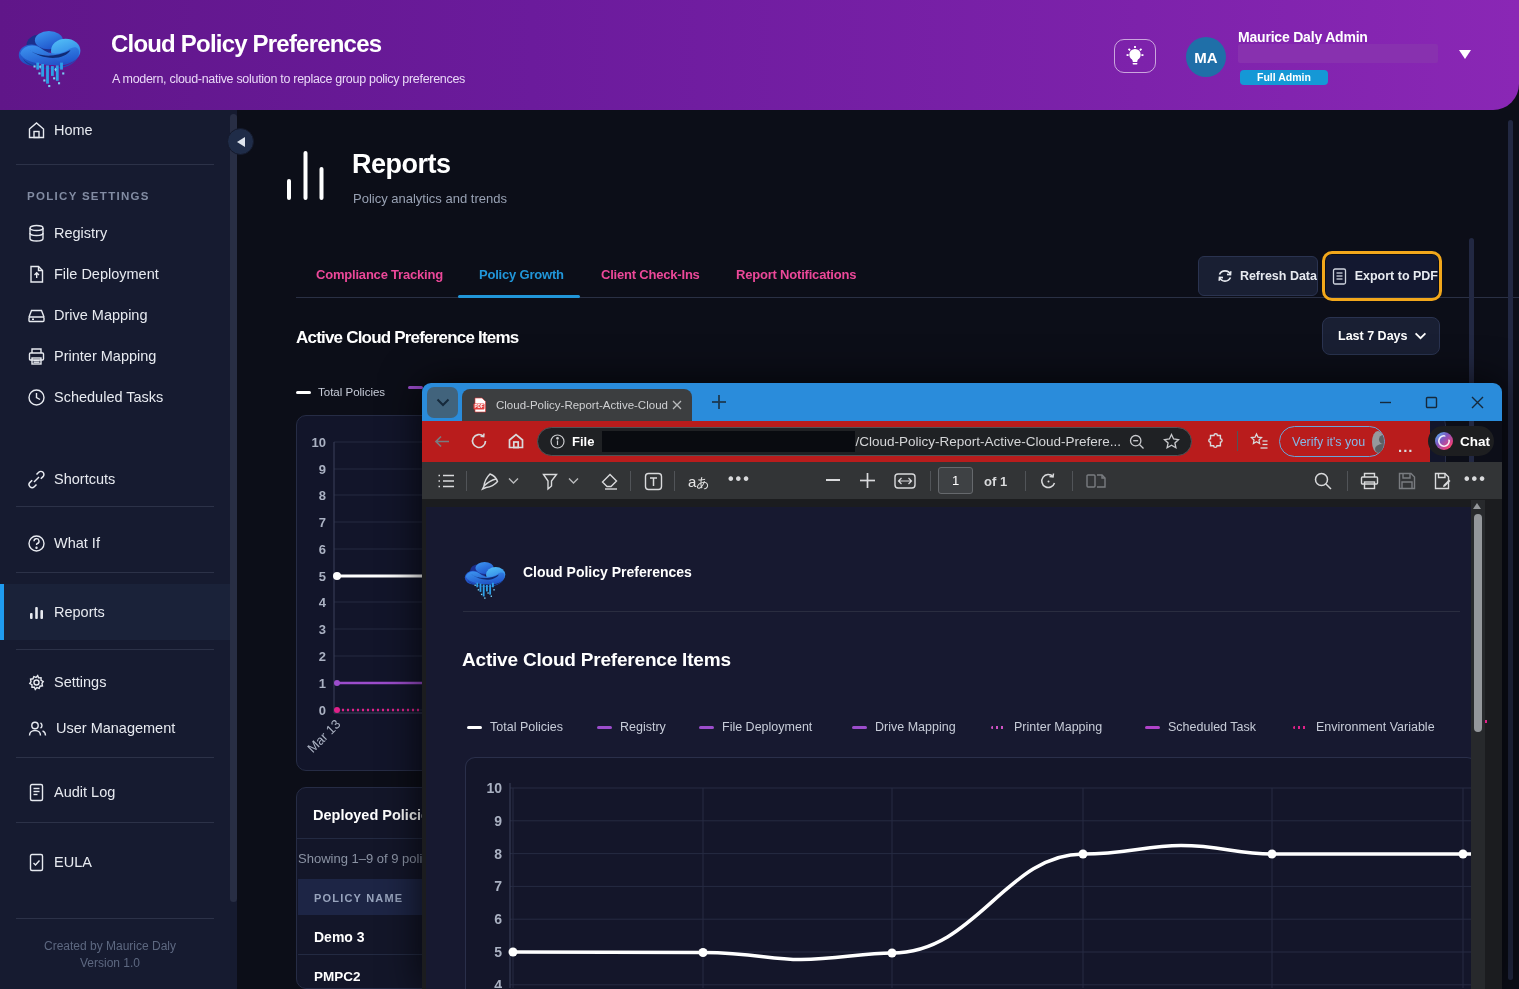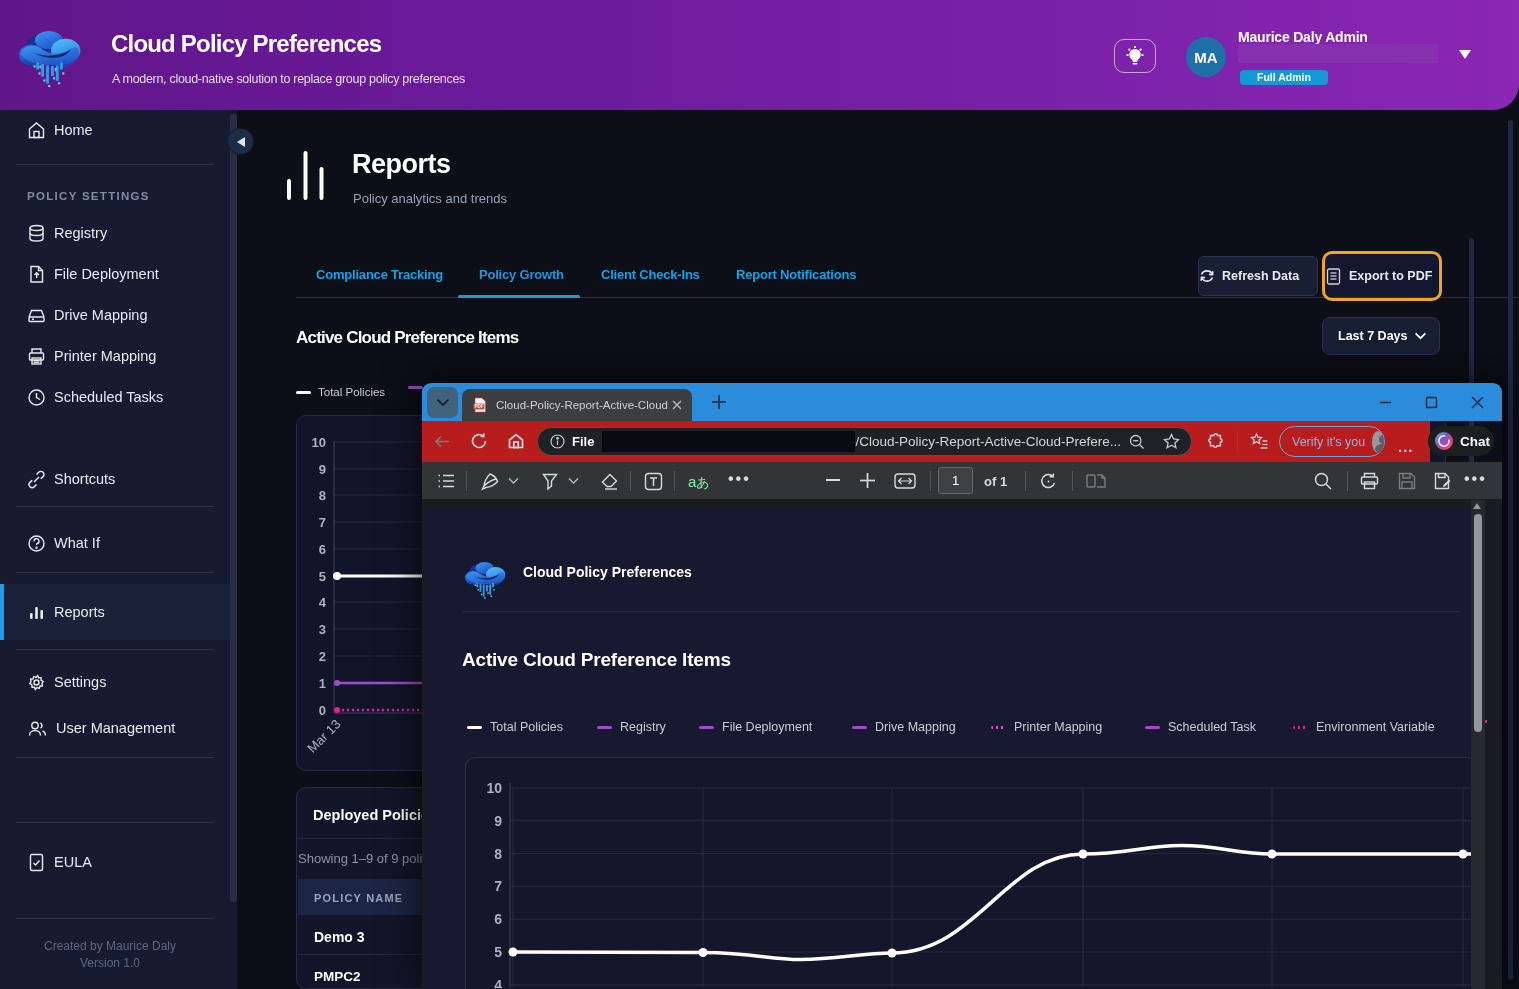--- a/index.html
+++ b/index.html
@@ -31,24 +31,24 @@
 .sb-foot { position:absolute; left:0; top:828px; width:220px; text-align:center; color:#5d6880; font-size:12px; line-height:17px; }
 .collapse-btn { position:absolute; left:227px; top:128px; width:27px; height:27px; border-radius:50%; background:#1f2c48; border:1px solid #151a2c; display:flex; align-items:center; justify-content:center; z-index:5; }
 .collapse-btn span { width:0; height:0; border-top:5px solid transparent; border-bottom:5px solid transparent; border-right:8px solid #dfe5ee; display:block; margin-right:-1px;}
 
 
 .main { position:absolute; left:237px; top:110px; width:1282px; height:879px; background:#0c0e18; }
 .m-icon { position:absolute; left:48px; top:40px; }
 .m-title { position:absolute; left:115px; top:39px; font-size:27px; font-weight:bold; color:#fff; letter-spacing:-0.5px; }
 .m-sub { position:absolute; left:116px; top:81px; font-size:13px; color:#98a1b3; }
 .tabs { position:absolute; left:59px; top:145px; width:1223px; height:43px; border-bottom:1px solid #2a3044; }
-.tab { position:absolute; top:12px; font-size:13px; font-weight:bold; color:#0ea5e9; letter-spacing:-0.2px; white-space:nowrap; }
+.tab { position:absolute; top:12px; font-size:13px; font-weight:bold; color:#ec4899; letter-spacing:-0.2px; white-space:nowrap; }
 .tab.active { color:#2196d9; }
 .tab-underline { position:absolute; left:221px; top:185px; width:122px; height:3px; background:#2196d9; border-radius:2px; }
-.btn { position:absolute; height:40px; background:#191f33; border:1px solid #2a3350; border-radius:6px; color:#e7eaf0; font-size:12.5px; font-weight:bold; display:flex; align-items:center; justify-content:flex-start; gap:7px; white-space:nowrap; }
+.btn { position:absolute; height:40px; background:#191f33; border:1px solid #2a3350; border-radius:6px; color:#e7eaf0; font-size:12.5px; font-weight:bold; display:flex; align-items:center; justify-content:flex-end; gap:7px; white-space:nowrap; }
 .btn-refresh { left:961px; top:146px; width:120px; }
 .btn-export-wrap { position:absolute; left:1085px; top:141px; width:120px; height:50px; border:3px solid #f2a71b; border-radius:10px; display:flex; align-items:center; justify-content:center; }
 .btn-export { position:static; width:112px; height:42px; border:none; background:#131830; border-radius:5px; gap:8px;}
 .sec-title { position:absolute; left:59px; top:218px; font-size:17px; font-weight:bold; color:#fff; letter-spacing:-0.8px; white-space:nowrap; }
 .select7 { position:absolute; left:1085px; top:207px; width:118px; height:38px; background:#191f33; border:1px solid #2a3350; border-radius:8px; color:#fff; font-size:12.5px; font-weight:bold; display:flex; align-items:center; padding-left:15px; white-space:nowrap; }
 .select7 svg { position:absolute; right:12px; }
 .m-scroll1 { position:absolute; left:1271px; top:10px; width:5px; height:860px; background:#222842; border-radius:3px; }
 .m-scroll2 { position:absolute; left:1232px; top:128px; width:5px; height:500px; background:#222842; border-radius:3px; }
 
 
@@ -226,20 +226,26 @@
     <div class="nav-item" style="top:598px;"><svg width="21" height="19" viewBox="0 0 21 19" fill="none" stroke="#e7eaf0" stroke-width="1.4">
           <circle cx="8" cy="6.5" r="3.2"></circle>
           <path d="M2.5 16.5 c0 -3 2.4 -5 5.5 -5 s5.5 2 5.5 5"></path>
           <path d="M13.5 3.8 a3.2 3.2 0 0 1 0 5.4 M15.5 11.8 c1.8 0.7 3 2.3 3 4.7"></path>
         </svg>User Management</div>
     <div class="nav-item" style="top:552px;"><svg width="19" height="19" viewBox="0 0 24 24" fill="none" stroke="#e7eaf0" stroke-width="1.8">
           <circle cx="12" cy="12" r="3.2"></circle>
           <path d="M12 2.2 L13.6 4.8 L16.6 4.2 L17.2 7.2 L20.1 8.2 L19 11L20.1 13.8 L17.2 14.8 L16.6 17.8 L13.6 17.2 L12 19.8 L10.4 17.2 L7.4 17.8 L6.8 14.8 L3.9 13.8 L5 11 L3.9 8.2 L6.8 7.2 L7.4 4.2 L10.4 4.8 Z" transform="rotate(10 12 12) translate(0 1)"></path>
         </svg>Settings</div>
     <div class="nav-div" style="top:647px;"></div>
+    <div class="nav-item" style="top:662px;"><svg width="19" height="19" viewBox="0 0 19 19" fill="none" stroke="#e7eaf0" stroke-width="1.4">
+          <rect x="3.5" y="1.5" width="12" height="16" rx="1.5"></rect>
+          <line x1="6.5" y1="5.5" x2="12.5" y2="5.5"></line>
+          <line x1="6.5" y1="8.5" x2="12.5" y2="8.5"></line>
+          <line x1="6.5" y1="11.5" x2="10.5" y2="11.5"></line>
+        </svg>Audit Log</div>
     <div class="nav-div" style="top:712px;"></div>
     <div class="nav-item" style="top:732px;"><svg width="19" height="19" viewBox="0 0 19 19" fill="none" stroke="#e7eaf0" stroke-width="1.4">
           <rect x="3.5" y="1.5" width="12" height="16" rx="1.5"></rect>
           <path d="M6.5 10 L8.5 12 L12.5 7.5"></path>
         </svg>EULA</div>
     <div class="nav-div" style="top:808px;"></div>
     <div class="sb-foot">Created by Maurice Daly<br>Version 1.0</div>
     <div class="sb-scroll"></div>
   </div>
   <div class="collapse-btn">
@@ -445,21 +451,21 @@
       <svg style="position:absolute;left:178px;top:10px;" width="19" height="19" viewBox="0 0 19 19" fill="none" stroke="#d9dadc" stroke-width="1.4">
           <path d="M7 14.5 L2.5 10 L10 2.5 L16.5 9 L11 14.5 Z"></path>
           <line x1="5" y1="17" x2="17" y2="17"></line>
         </svg>
       <div style="position:absolute;left:208px;top:9px;width:1px;height:20px;background:#515458;"></div>
       <svg style="position:absolute;left:222px;top:10px;" width="19" height="19" viewBox="0 0 19 19" fill="none" stroke="#d9dadc" stroke-width="1.4">
           <rect x="1.5" y="1.5" width="16" height="16" rx="3"></rect>
           <path d="M6 6 h7 M9.5 6 v8" stroke-width="1.5"></path>
         </svg>
       <div style="position:absolute;left:252px;top:9px;width:1px;height:20px;background:#515458;"></div>
-      <div style="position:absolute;left:266px;top:11px;color:#86efac;font-size:15px;">a<span style="font-size:13px;">あ</span></div>
+      <div style="position:absolute;left:266px;top:11px;color:#e5e5e5;font-size:15px;">a<span style="font-size:13px;">あ</span></div>
       <div style="position:absolute;left:306px;top:8px;color:#d9dadc;font-size:16px;font-weight:bold;letter-spacing:2px;">•••</div>
       <div style="position:absolute;left:404px;top:17px;width:14px;height:2px;background:#d9dadc;"></div>
       <svg style="position:absolute;left:438px;top:11px;" width="15" height="15" viewBox="0 0 15 15" stroke="#d9dadc" stroke-width="1.7">
           <line x1="0" y1="7.5" x2="15" y2="7.5"></line>
           <line x1="7.5" y1="0" x2="7.5" y2="15"></line>
         </svg>
       <svg style="position:absolute;left:472px;top:11px;" width="22" height="16" viewBox="0 0 22 16" fill="none" stroke="#d9dadc" stroke-width="1.4">
           <rect x="1" y="1" width="20" height="14" rx="3"></rect>
           <path d="M5 8 h12 M7.5 5 L4.5 8 L7.5 11 M14.5 5 L17.5 8 L14.5 11" stroke-width="1.2"></path>
         </svg>

